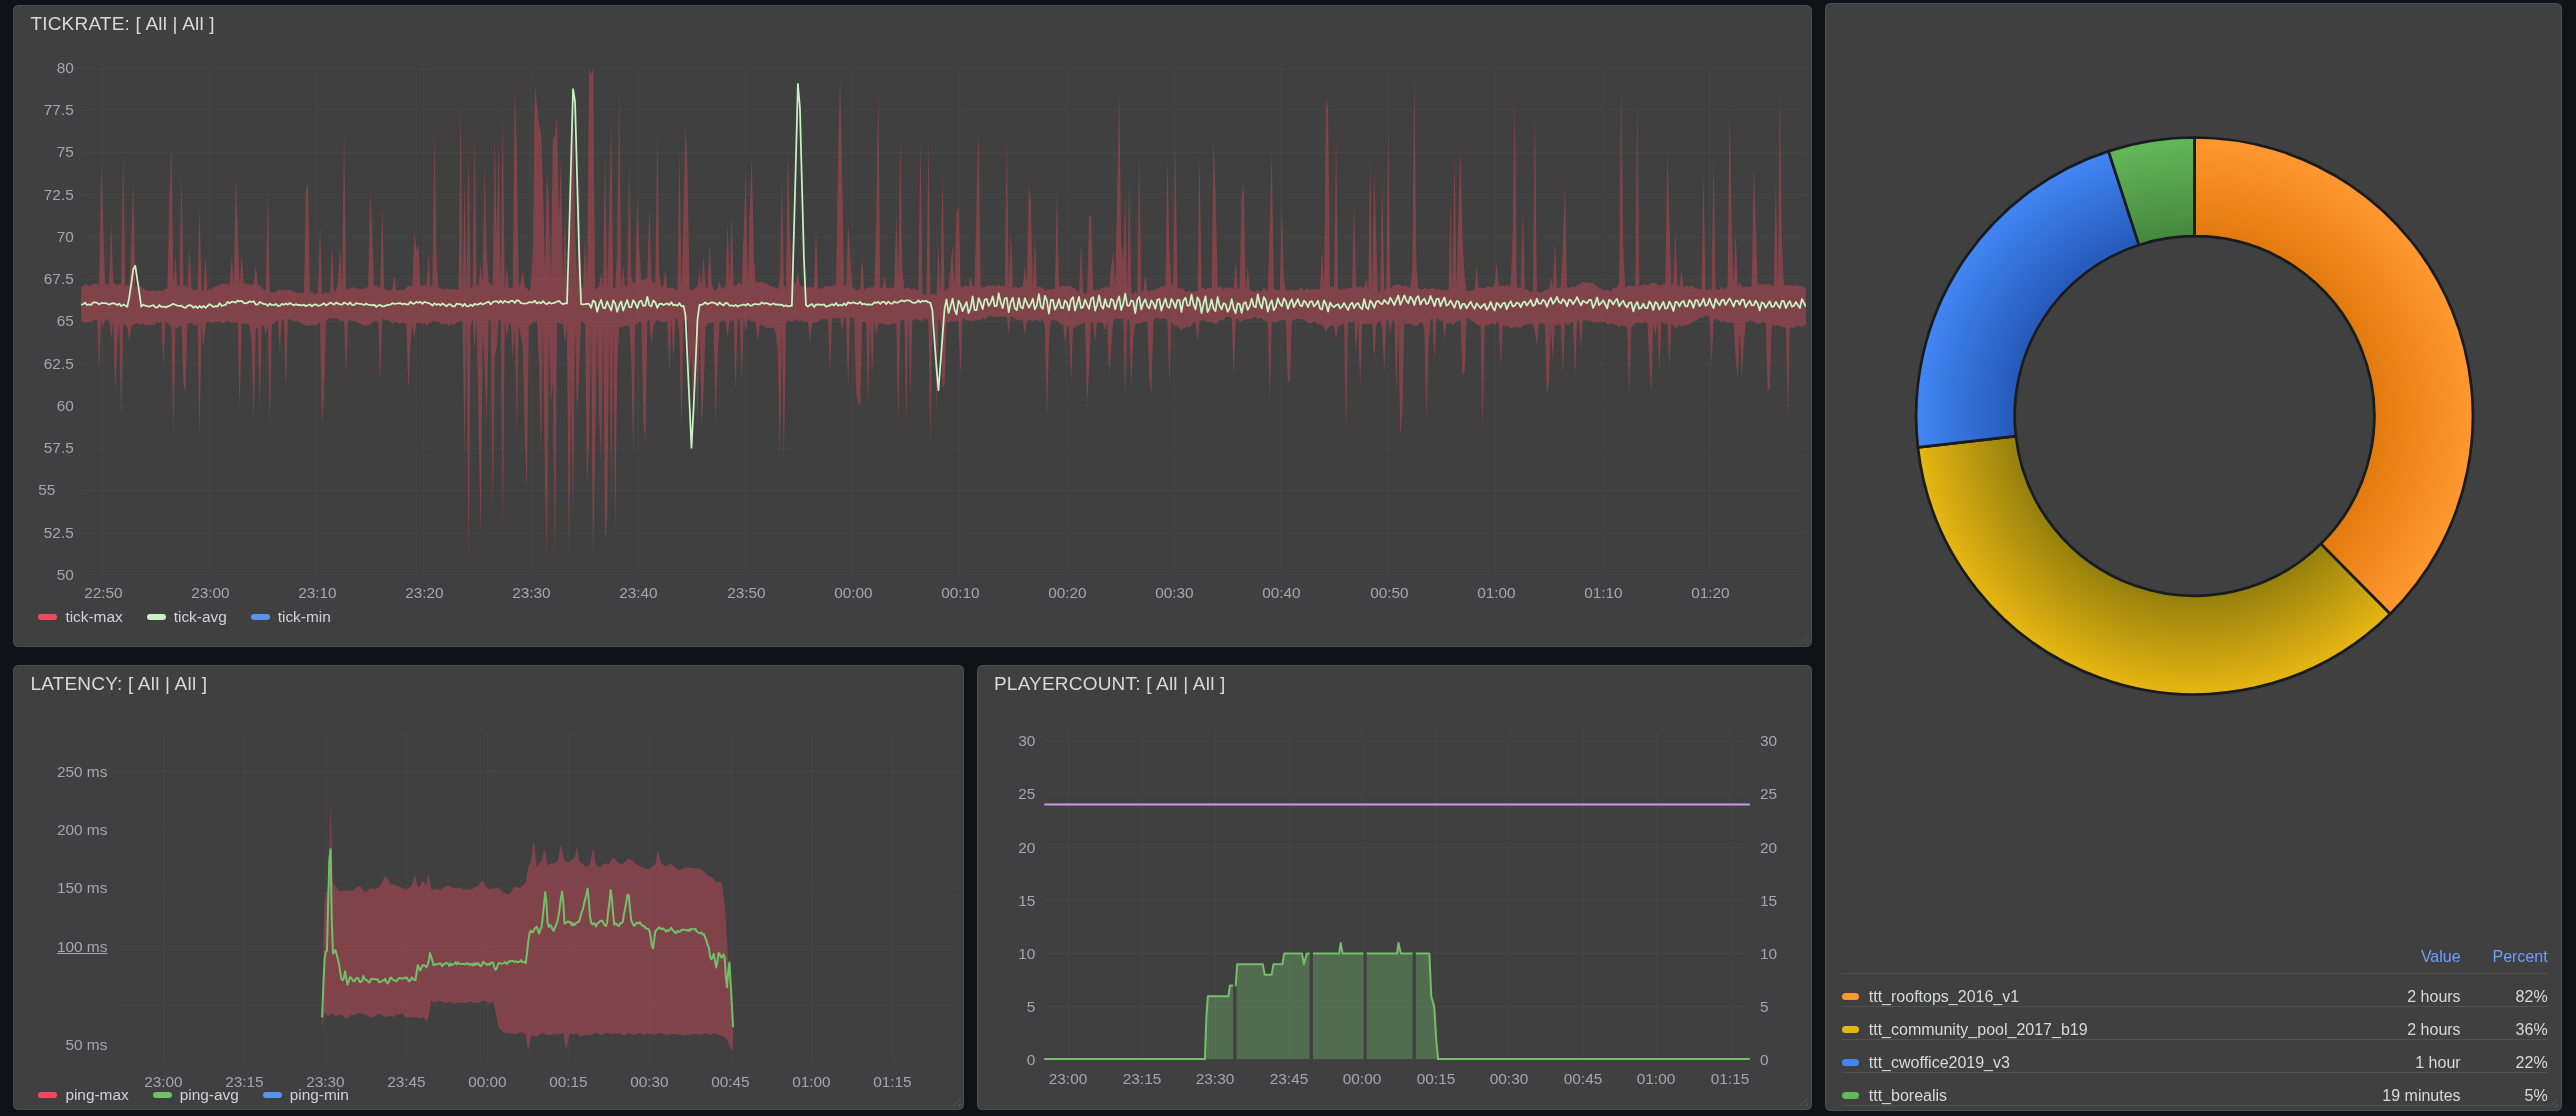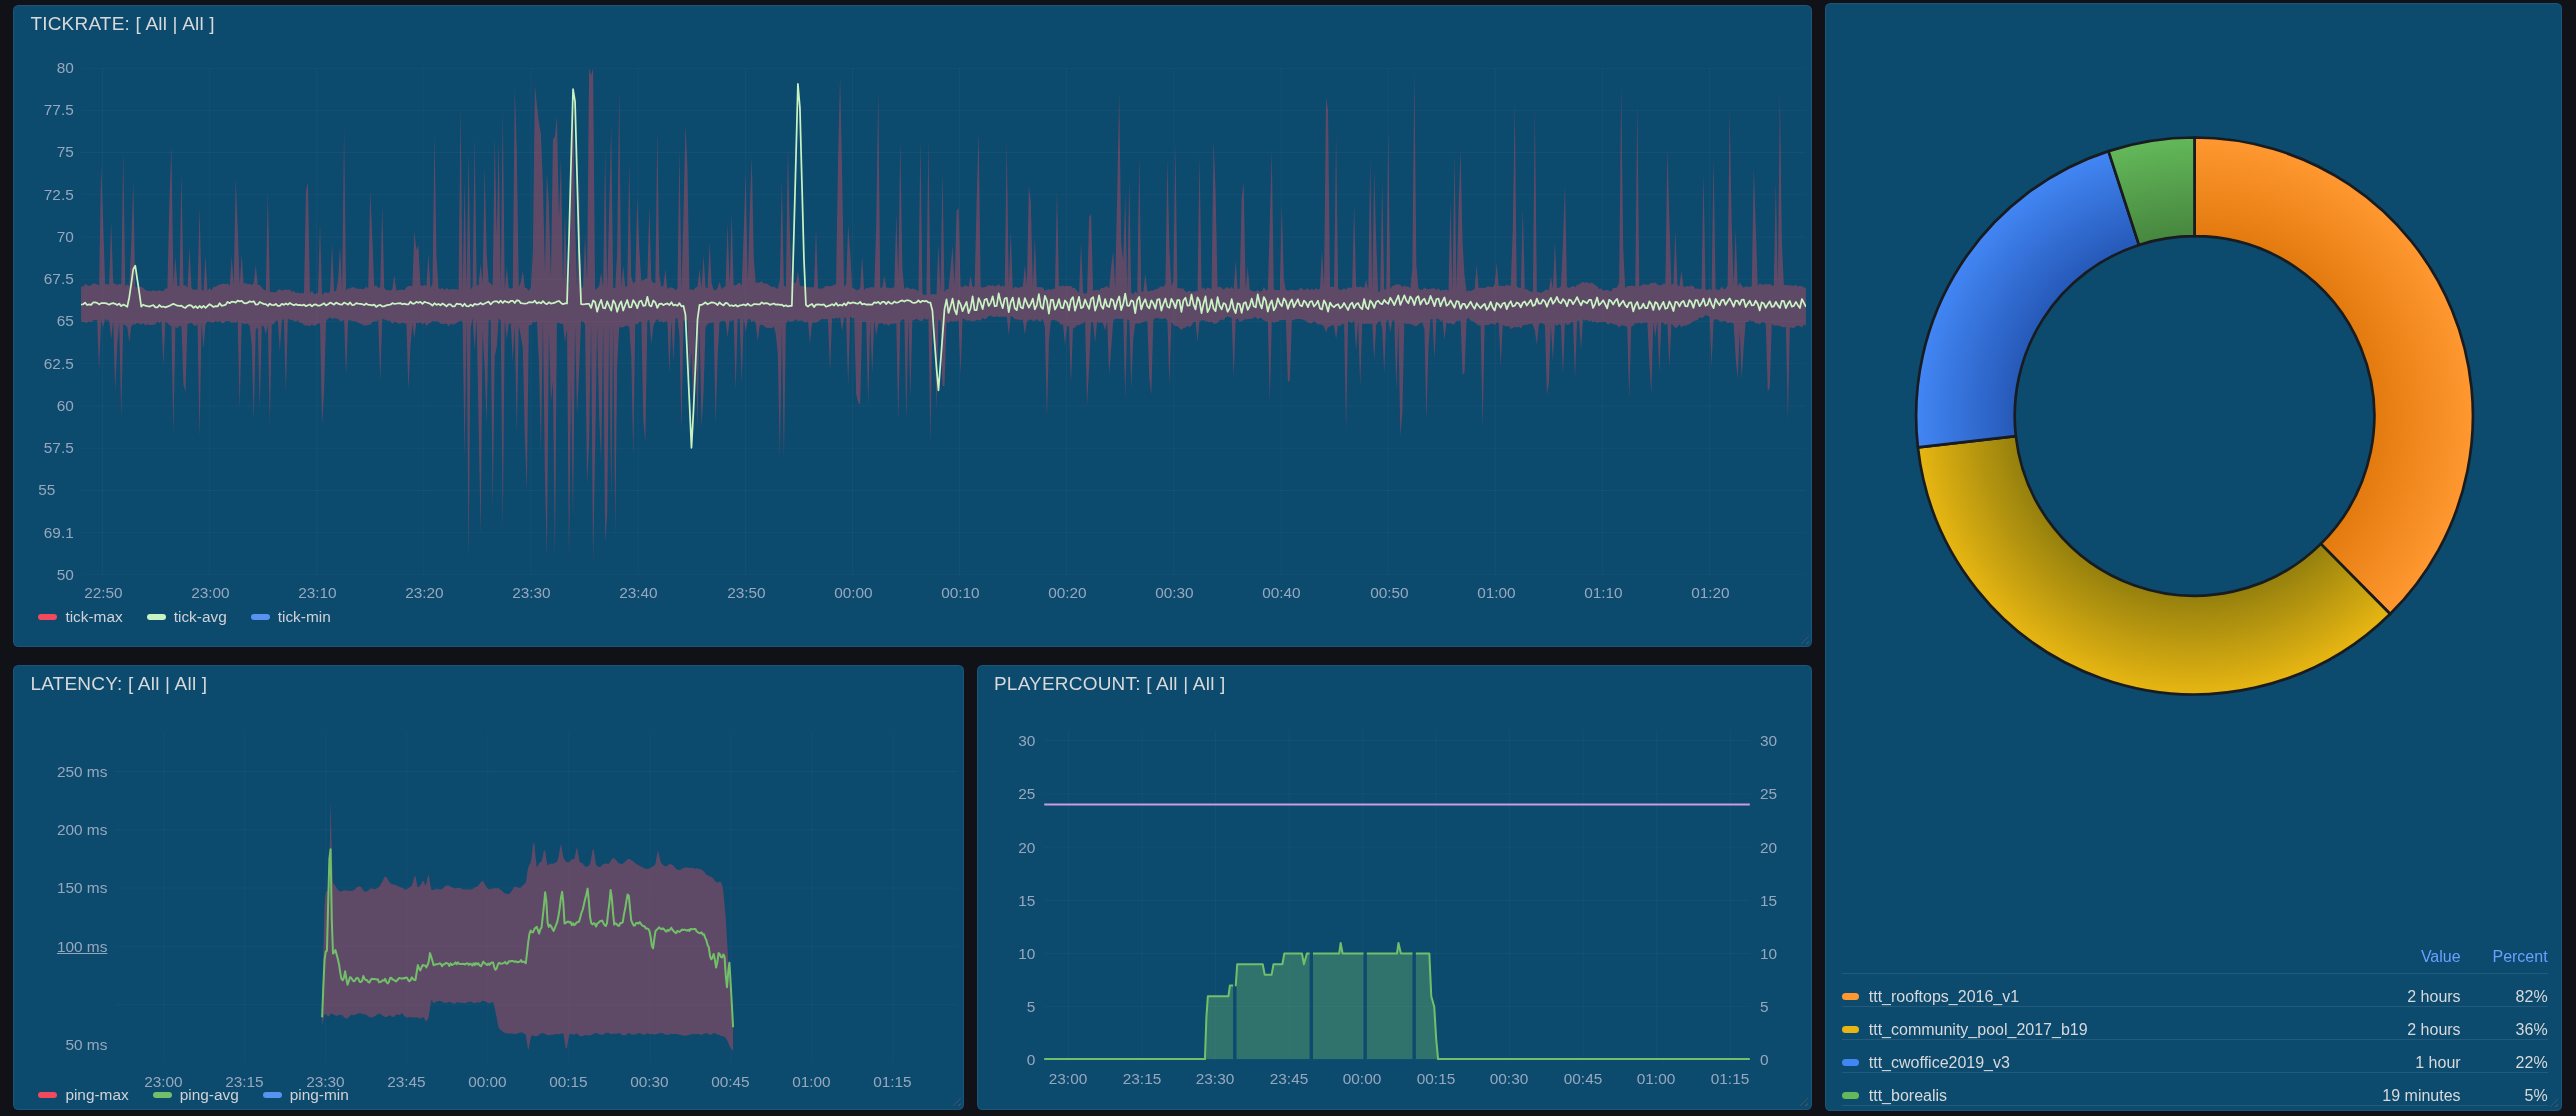--- a/index.html
+++ b/index.html
@@ -1,17 +1,17 @@
 <!DOCTYPE html>
 <html style="font-size:10.7px"><head>
 <meta charset="utf-8">
 <style>
   html,body{margin:0;padding:0;background:#111217;}
   body{width:2576px;height:1116px;overflow:hidden;font-family:"Liberation Sans",sans-serif;position:relative;}
-  .panel{position:absolute;background:#0c4a6e;border:0.7px solid rgba(204,204,220,0.09);border-radius:5.4px;box-sizing:border-box;}
+  .panel{position:absolute;background:#404040;border:0.7px solid rgba(204,204,220,0.09);border-radius:5.4px;box-sizing:border-box;}
   .ptitle{position:absolute;top:6.7px;left:16px;right:16px;font-size:19px;font-weight:500;color:#D8D9DA;letter-spacing:0.2px;white-space:nowrap;}
   .plotwrap{position:absolute;overflow:hidden;}
   .ax{position:absolute;font-size:15.4px;color:rgba(204,204,220,0.72);white-space:nowrap;}
   .xlab{transform:translateX(-50%);}
   .ylab{transform:translateY(-50%);text-align:right;}
   .ylab-r{transform:translateY(-50%);text-align:left;}
   .legend{position:absolute;display:flex;align-items:center;}
   .legend .item{display:inline-flex;align-items:center;margin-right:24px;font-size:15.4px;color:#D0D2D6;cursor:pointer;}
   .legend .chip{display:inline-block;width:19px;height:6px;border-radius:3.4px;margin-right:8px;}
   .rsz{position:absolute;right:2.7px;bottom:2.7px;width:12px;height:12px;clip-path:polygon(100% 0,100% 100%,0 100%);background:repeating-linear-gradient(135deg,transparent 0 2.7px,#5B5E64 2.7px 4px);opacity:.6;cursor:nwse-resize;}
@@ -88,21 +88,21 @@
     <div class="ax ylab" style="width: 54px; left: 5.4px; top: 104px;">77.5</div>
     <div class="ax ylab" style="width: 54px; left: 5.4px; top: 146px;">75</div>
     <div class="ax ylab" style="width: 54px; left: 5.4px; top: 189px;">72.5</div>
     <div class="ax ylab" style="width: 54px; left: 5.4px; top: 231px;">70</div>
     <div class="ax ylab" style="width: 54px; left: 5.4px; top: 273px;">67.5</div>
     <div class="ax ylab" style="width: 54px; left: 5.4px; top: 315px;">65</div>
     <div class="ax ylab" style="width: 54px; left: 5.4px; top: 358px;">62.5</div>
     <div class="ax ylab" style="width: 54px; left: 5.4px; top: 400px;">60</div>
     <div class="ax ylab" style="width: 54px; left: 5.4px; top: 442px;">57.5</div>
     <div class="ax ylab" style="width: 54px; left: 5.4px; top: 484px; text-align: center;">55</div>
-    <div class="ax ylab" style="width: 54px; left: 5.4px; top: 527px;">69.1</div>
+    <div class="ax ylab" style="width: 54px; left: 5.4px; top: 527px;">52.5</div>
     <div class="ax ylab" style="width: 54px; left: 5.4px; top: 569px;">50</div>
     <div class="legend" style="left: 24px; top: 602px;">
       <div class="item">
         <div class="chip" style="background: rgb(242, 73, 92);"></div>
         <div>tick-max</div>
       </div>
       <div class="item">
         <div class="chip" style="background: rgb(200, 242, 194);"></div>
         <div>tick-avg</div>
       </div>

